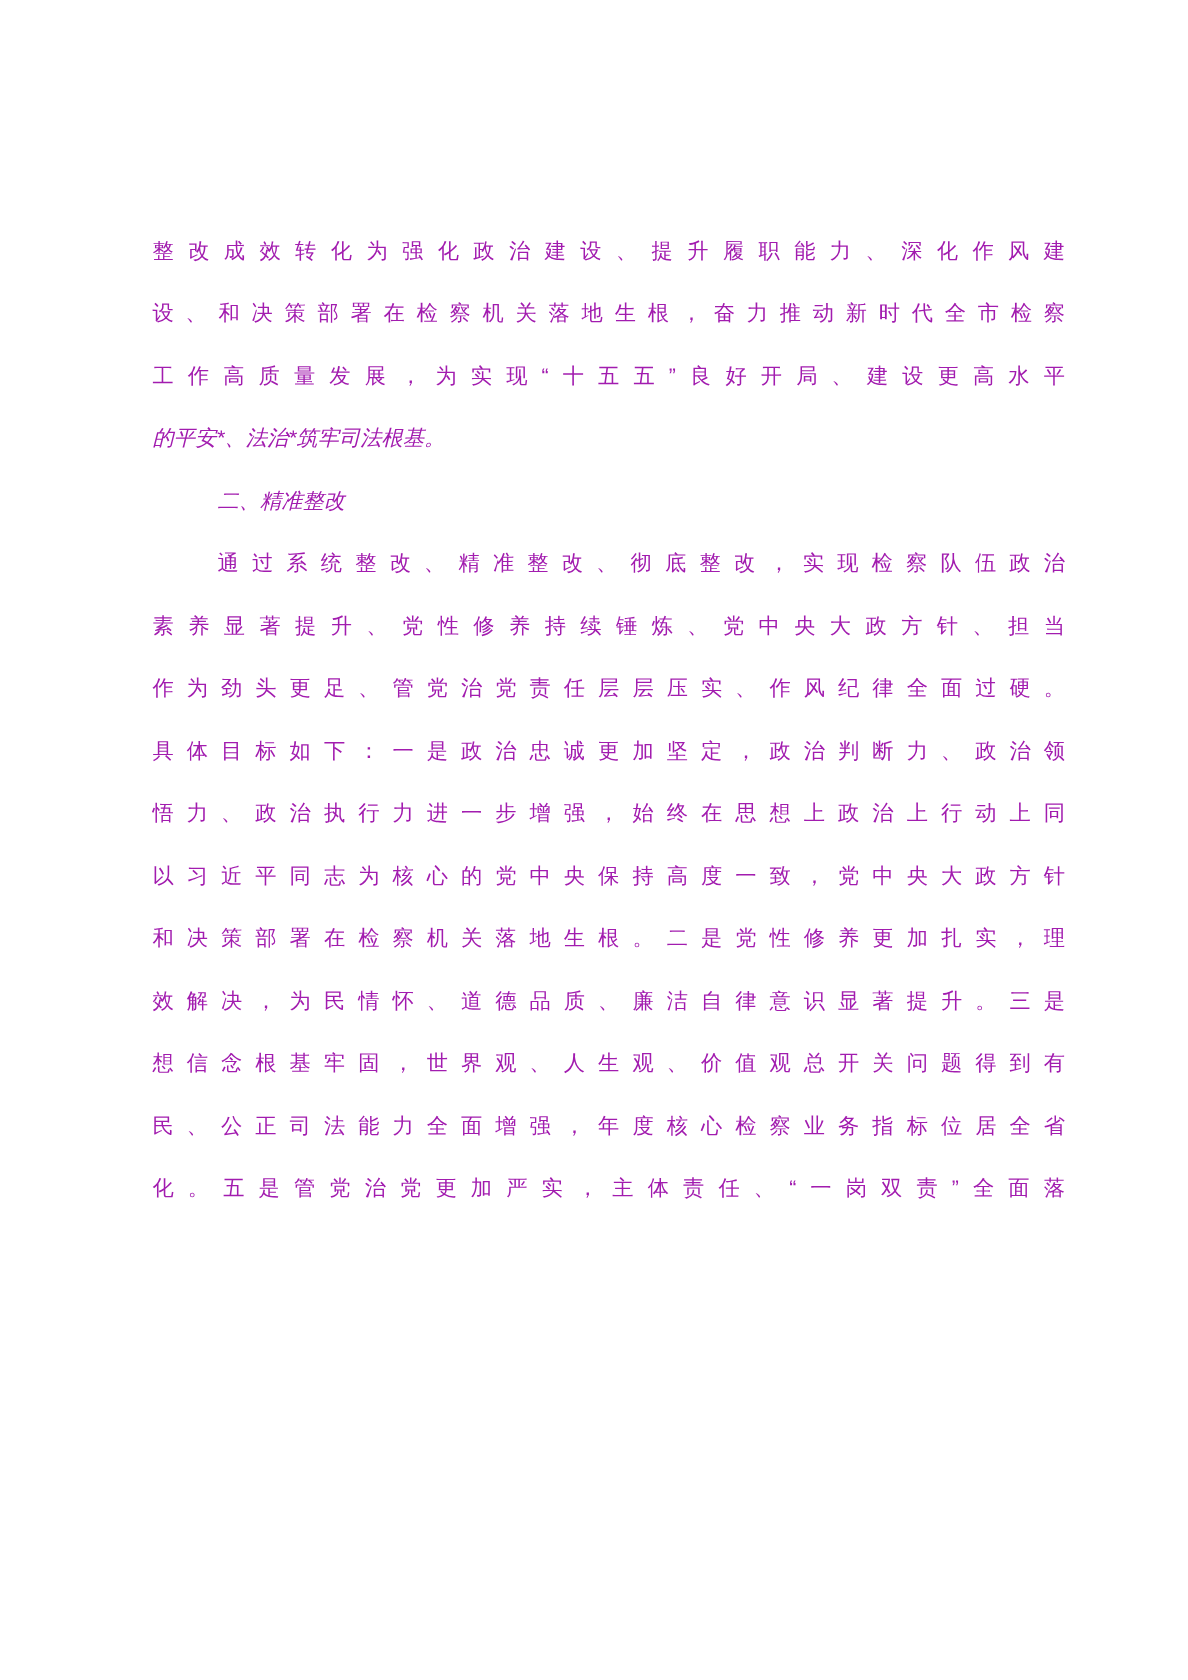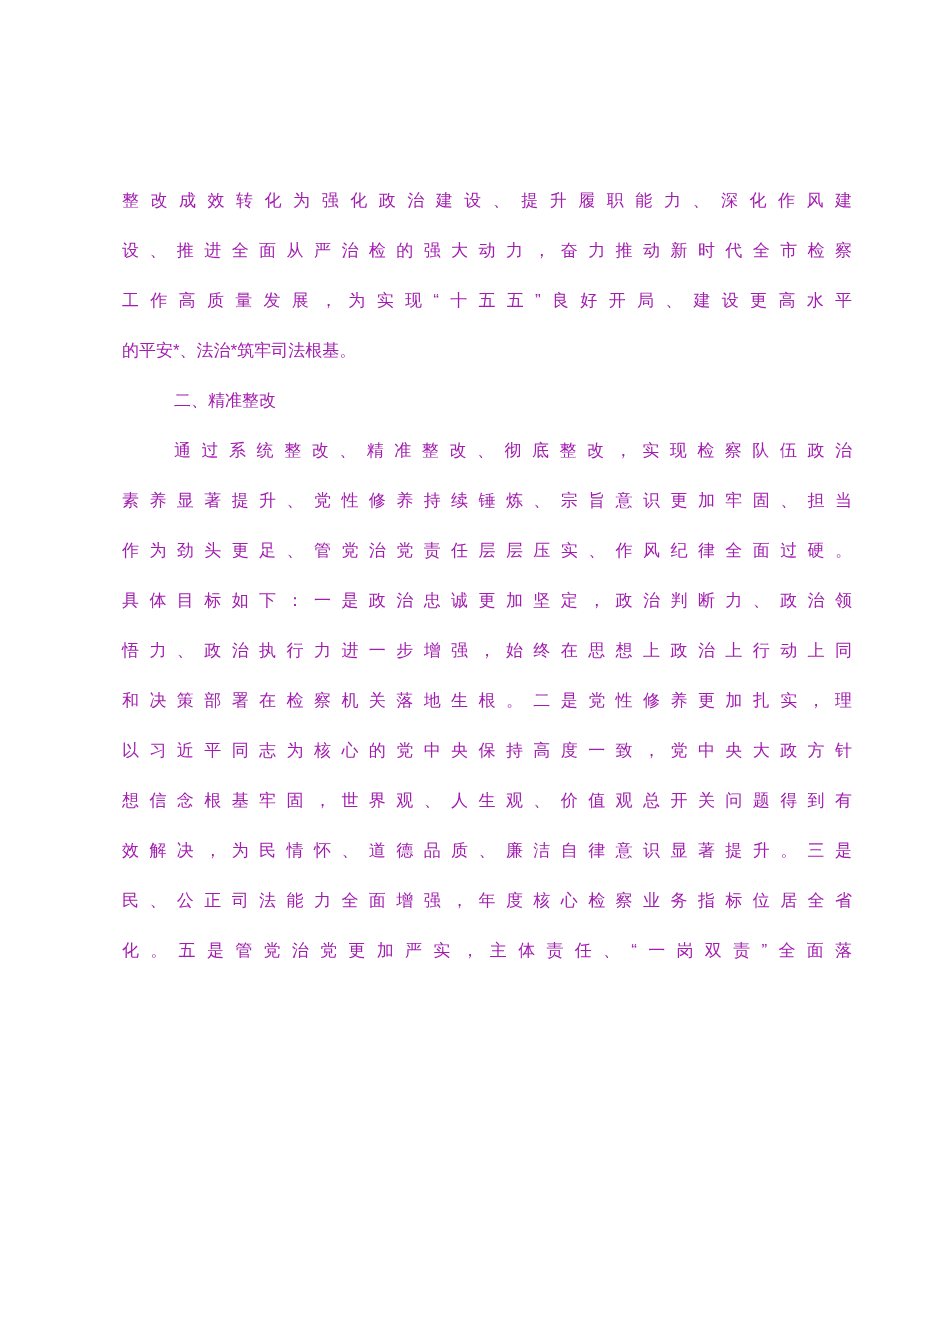--- a/index.html
+++ b/index.html
@@ -31,40 +31,41 @@
   }
   .line {
     width: 100%;
     text-align: justify;
     text-align-last: justify;
     white-space: normal;
     word-break: break-all;
   }
   .line.end {
     text-align-last: left;
+    font-style: italic;
   }
   .line.indent {
     text-indent: 52px;
   }
 </style>
 </head>
 <body>
 
 <div class="doc-page">
   <div class="doc-text">
     <div class="line">整改成效转化为强化政治建设、提升履职能力、深化作风建</div>
-    <div class="line">设、推进全面从严治检的强大动力，奋力推动新时代全市检察</div>
+    <div class="line">设、和决策部署在检察机关落地生根，奋力推动新时代全市检察</div>
     <div class="line">工作高质量发展，为实现“十五五”良好开局、建设更高水平</div>
     <div class="line end">的平安*、法治*筑牢司法根基。</div>
     <div class="line indent end">二、精准整改</div>
     <div class="line indent">通过系统整改、精准整改、彻底整改，实现检察队伍政治</div>
-    <div class="line">素养显著提升、党性修养持续锤炼、宗旨意识更加牢固、担当</div>
+    <div class="line">素养显著提升、党性修养持续锤炼、党中央大政方针、担当</div>
     <div class="line">作为劲头更足、管党治党责任层层压实、作风纪律全面过硬。</div>
     <div class="line">具体目标如下：一是政治忠诚更加坚定，政治判断力、政治领</div>
     <div class="line">悟力、政治执行力进一步增强，始终在思想上政治上行动上同</div>
+    <div class="line">以习近平同志为核心的党中央保持高度一致，党中央大政方针</div>
     <div class="line">和决策部署在检察机关落地生根。二是党性修养更加扎实，理</div>
-    <div class="line">以习近平同志为核心的党中央保持高度一致，党中央大政方针</div>
+    <div class="line">效解决，为民情怀、道德品质、廉洁自律意识显著提升。三是</div>
     <div class="line">想信念根基牢固，世界观、人生观、价值观总开关问题得到有</div>
-    <div class="line">效解决，为民情怀、道德品质、廉洁自律意识显著提升。三是</div>
     <div class="line">民、公正司法能力全面增强，年度核心检察业务指标位居全省</div>
     <div class="line">化。五是管党治党更加严实，主体责任、“一岗双责”全面落</div>
   </div>
 </div>
 
 </body></html>

